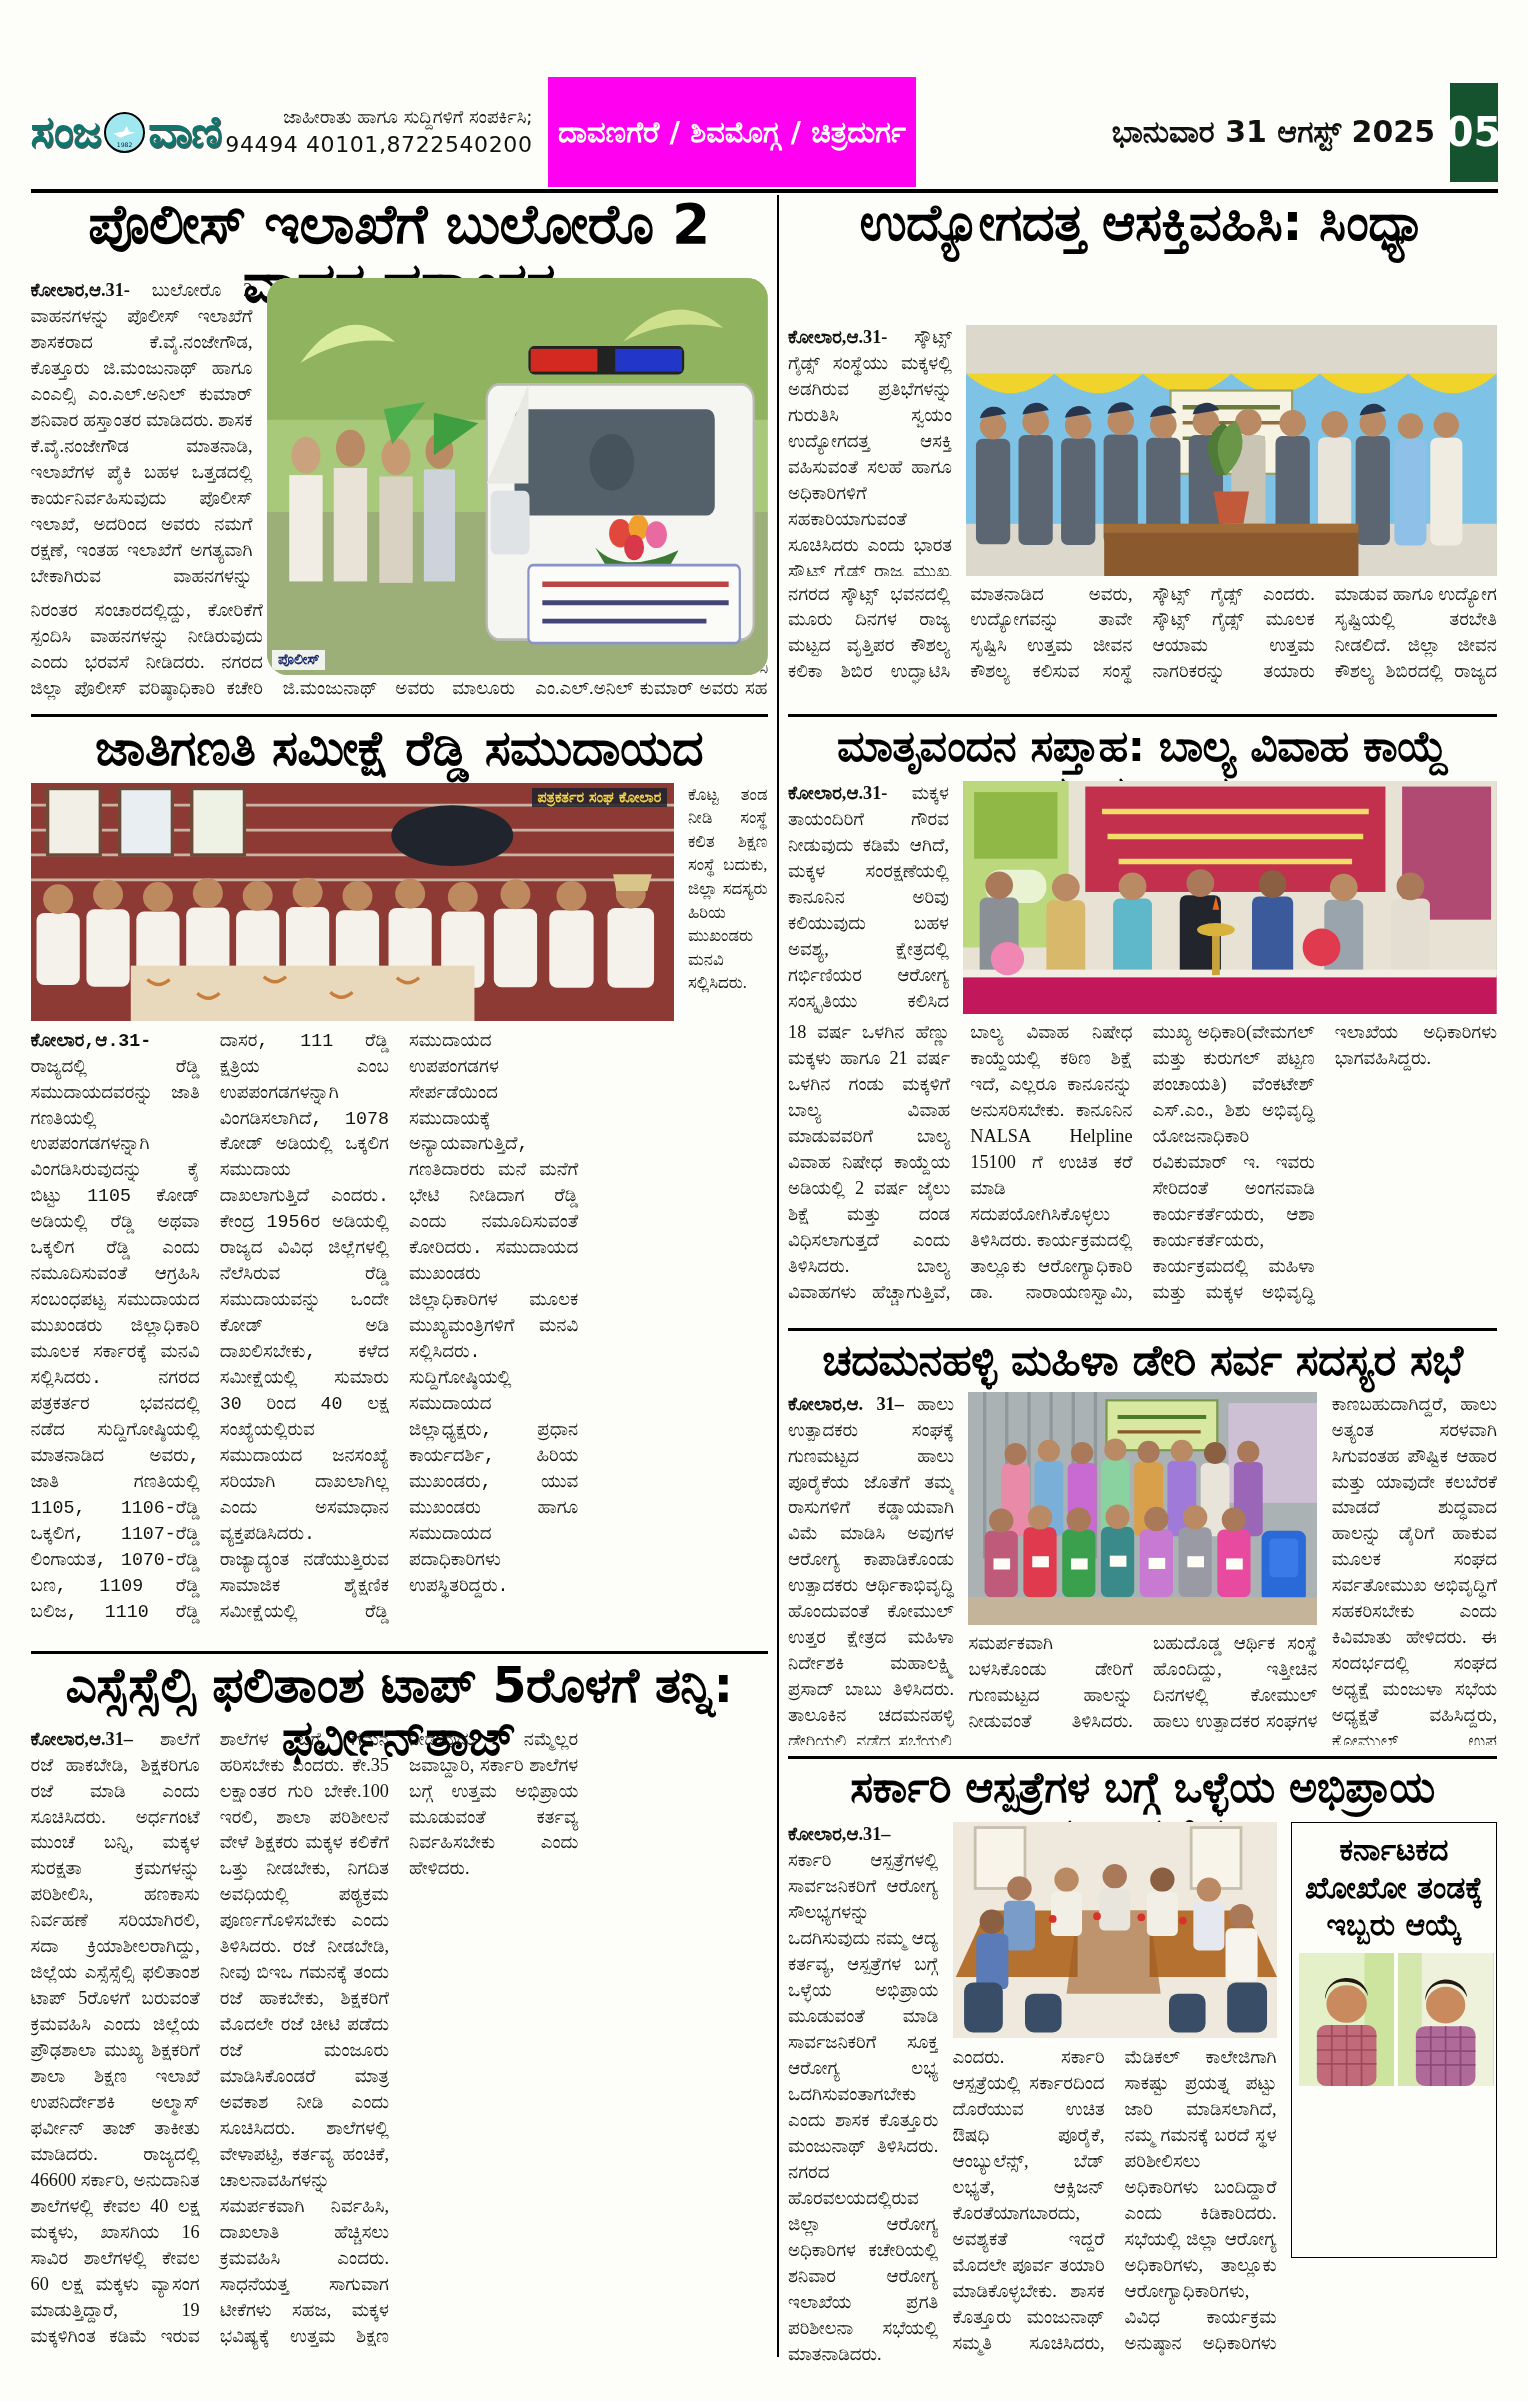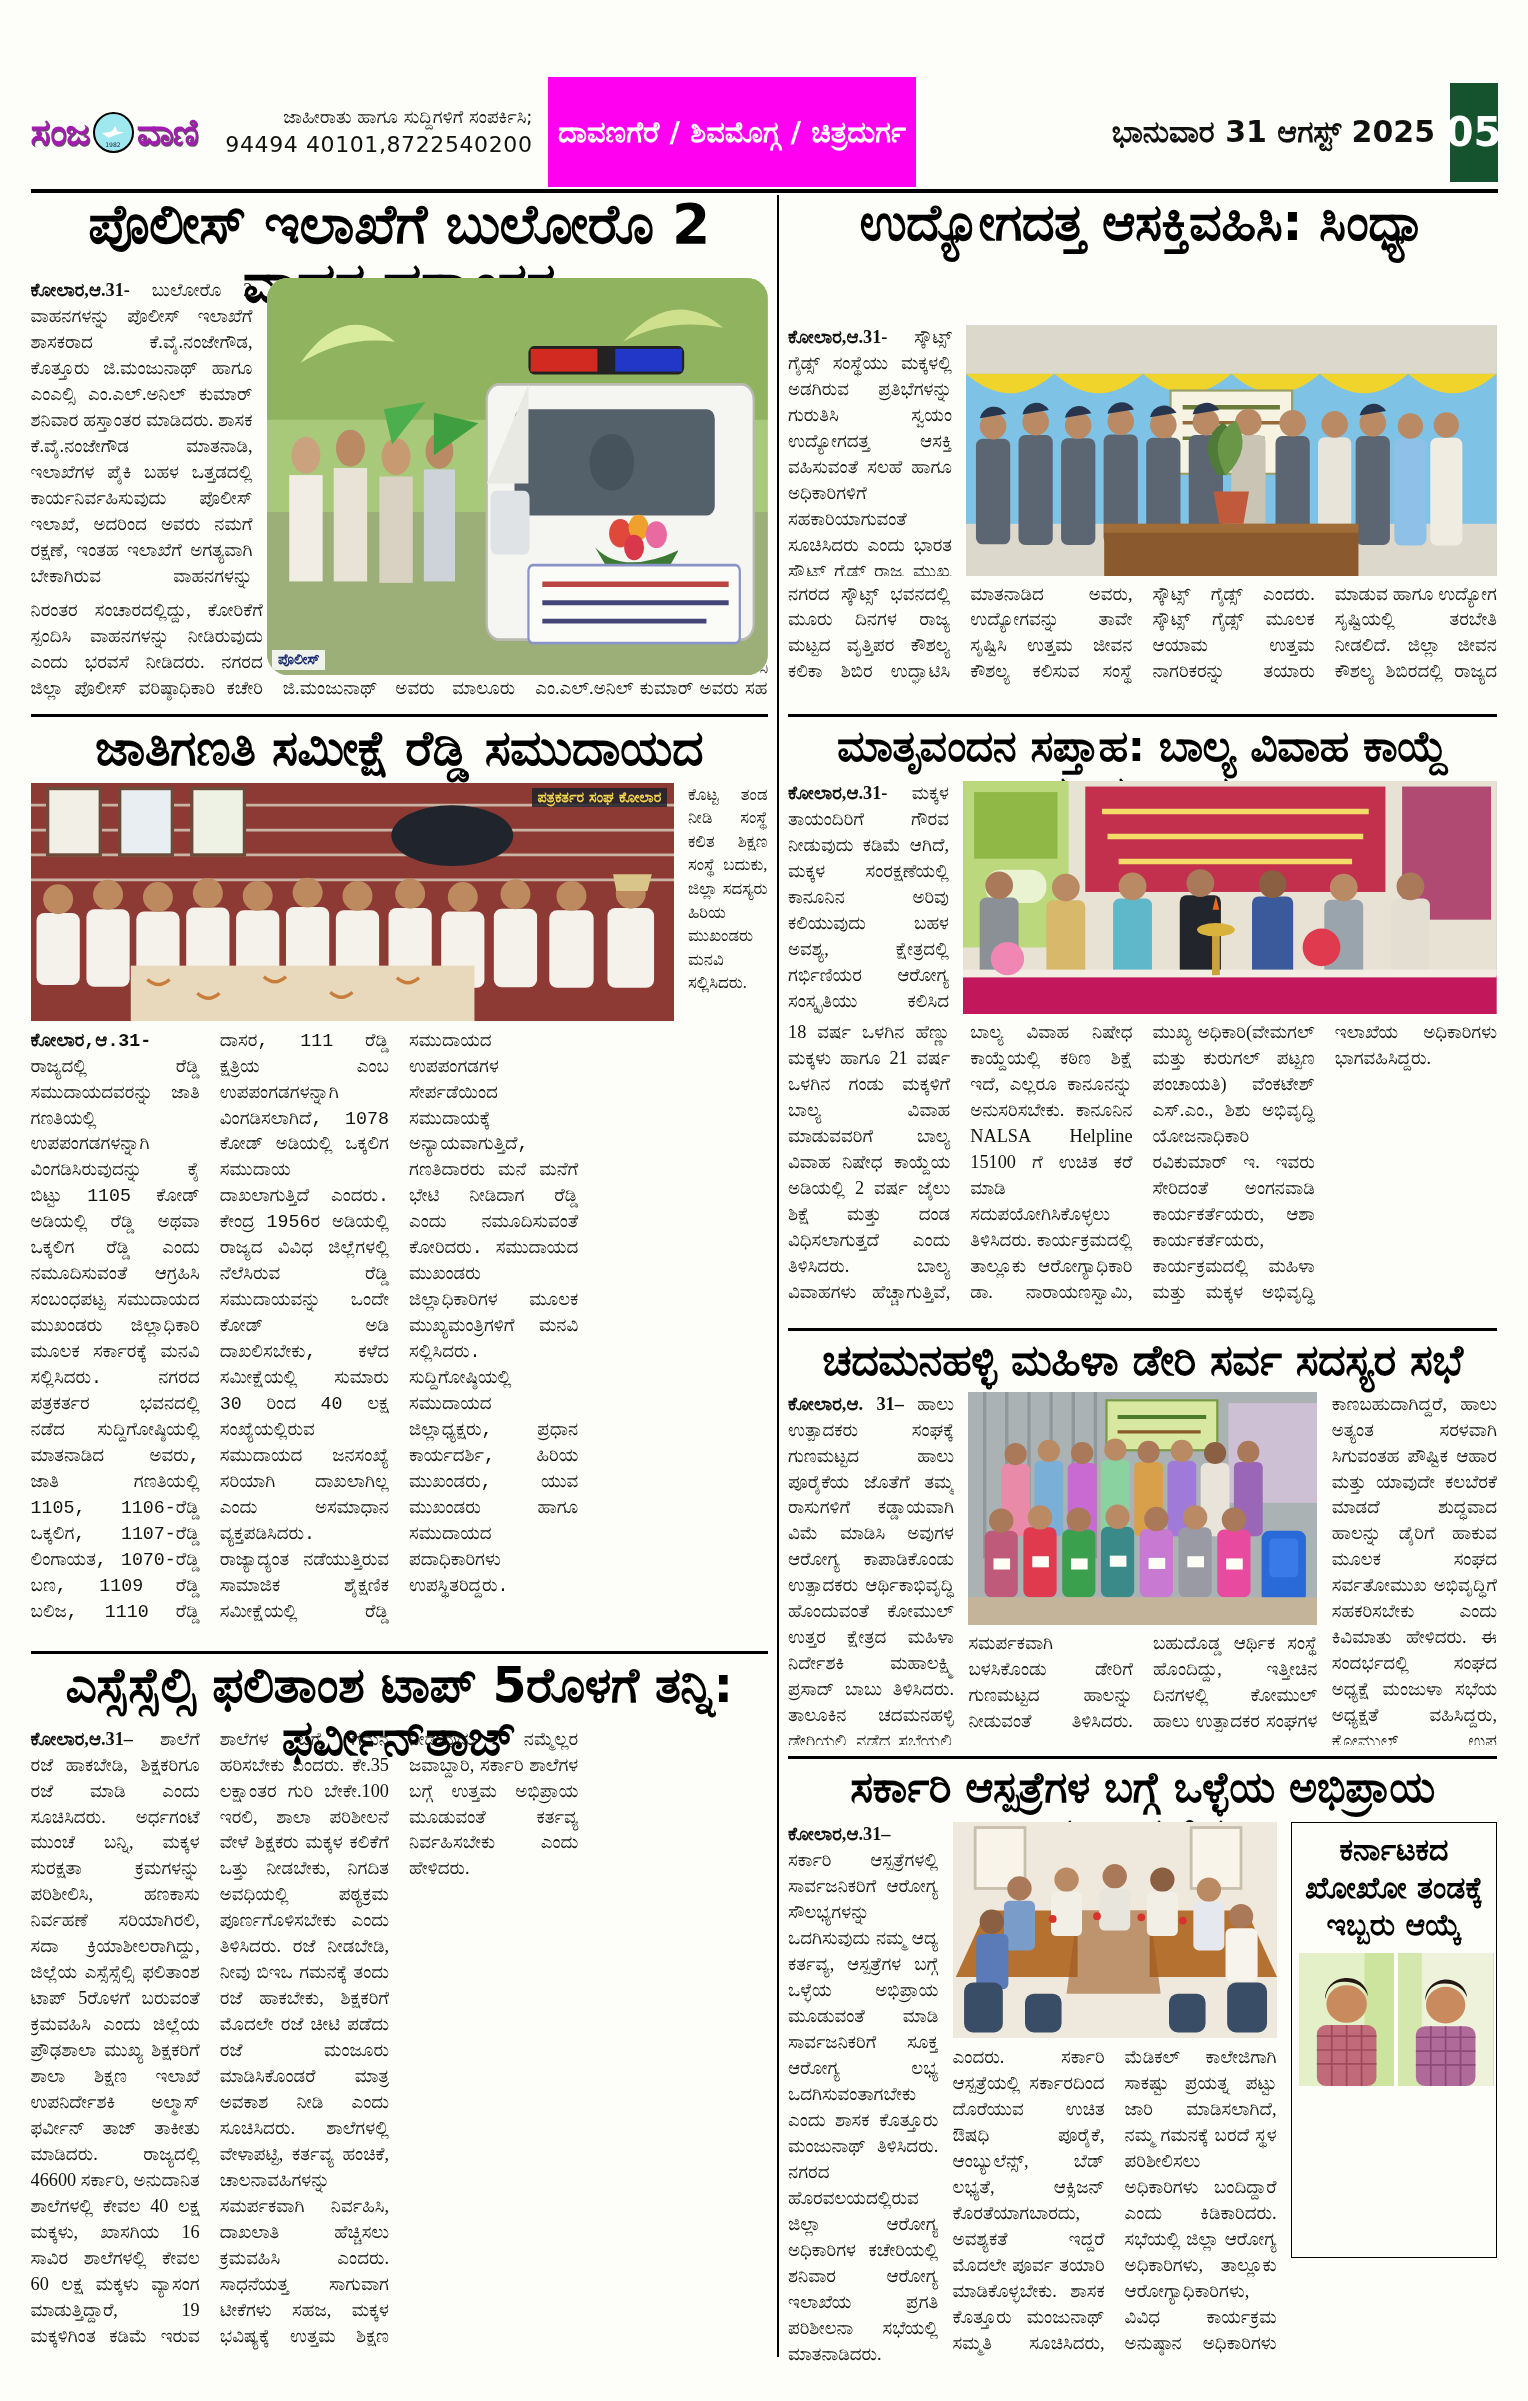--- a/index.html
+++ b/index.html
@@ -6,22 +6,22 @@
   html,body { background:#e8e8e4; }
   body { font-family:"Liberation Serif","DejaVu Serif",serif; color:#111; }
   #page {
     position:relative; width:1528px; height:2401px; background:#fdfdfa;
     margin:0 auto; overflow:hidden;
   }
   
   #masthead { position:absolute; left:30.5px; top:78px; width:1467px; height:108px;
     display:flex; align-items:center; }
   .logo-wrap { display:flex; align-items:center; width:191px; }
-  .logo-text { font-family:"DejaVu Sans",sans-serif; font-weight:bold; font-size:37px;
-    letter-spacing:-1.1px; color:#a21caf; text-shadow:1.1px 1.1px 0 #555; white-space:nowrap; }
+  .logo-text { font-family:"DejaVu Sans",sans-serif; font-weight:bold; font-size:44px;
+    letter-spacing:-1.1px; color:#0f766e; text-shadow:1.1px 1.1px 0 #555; white-space:nowrap; }
   .logo-emblem { width:41px; height:41px; border-radius:50%; background:#9fe8ef;
     border:2.8px solid #000; margin:0 3.3px; flex:none; display:flex; align-items:center;
     justify-content:center; font-size:19px; color:#fff; position:relative; }
   .logo-emblem .bird { width:22px; height:12.2px; background:#fff;
     clip-path:polygon(0 60%, 45% 45%, 60% 0, 70% 45%, 100% 55%, 60% 75%, 30% 100%); }
   .emblem-year { position:absolute; bottom:2.2px; left:0; right:0; text-align:center;
     font-size:6.1px; color:#123; font-family:"DejaVu Sans",sans-serif; }
   .contact { width:311px; text-align:right; font-family:"DejaVu Sans",sans-serif;
     font-weight:normal; line-height:1.35; }
   .contact .l1 { font-size:18.3px; }

